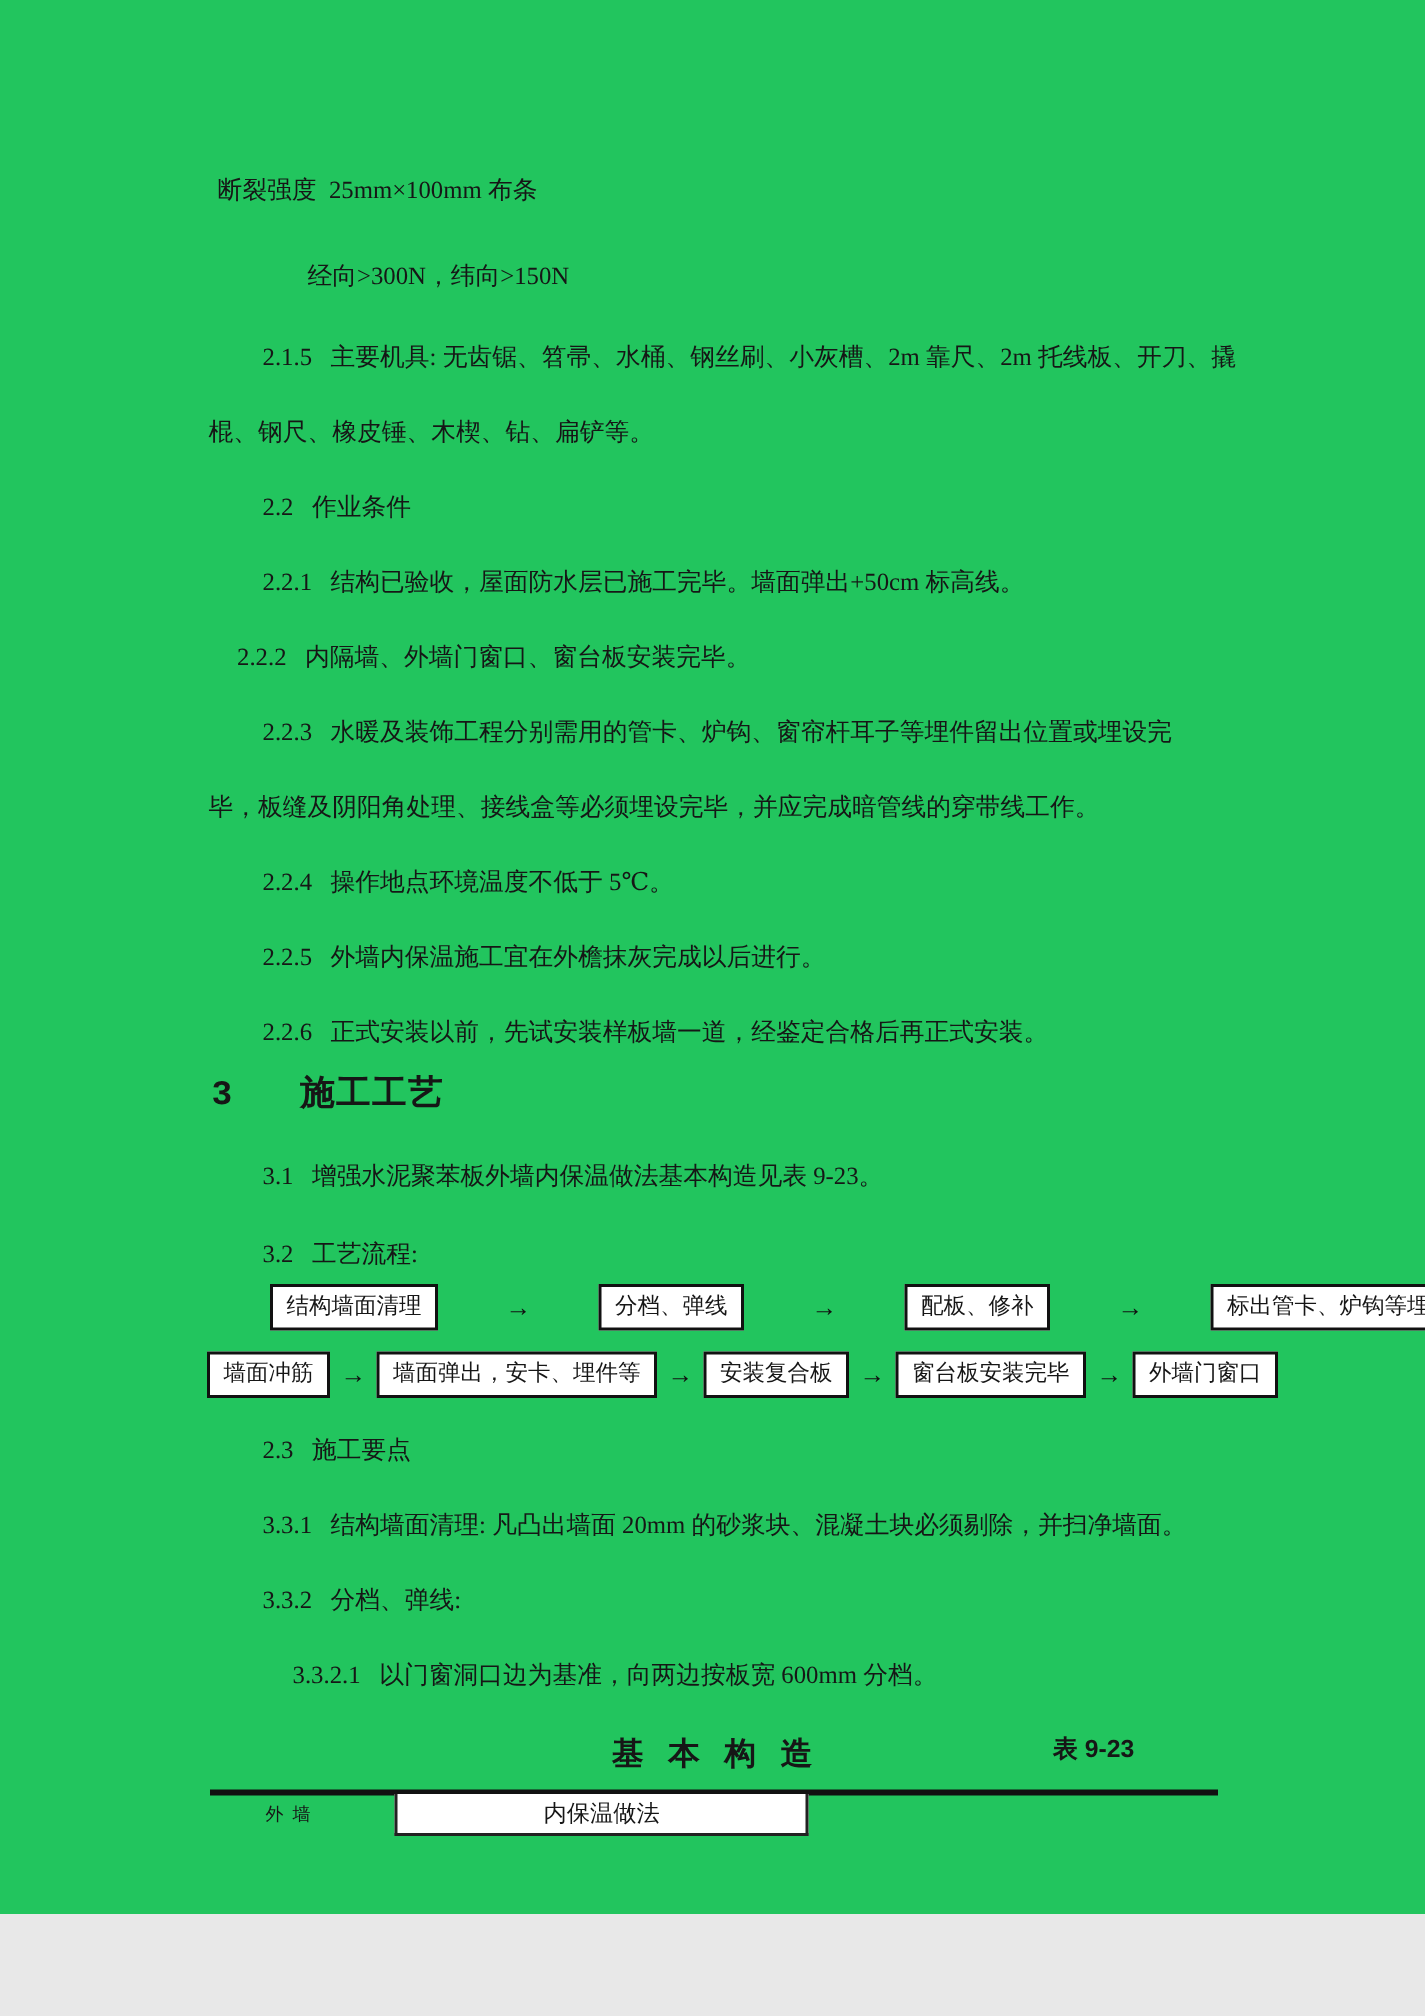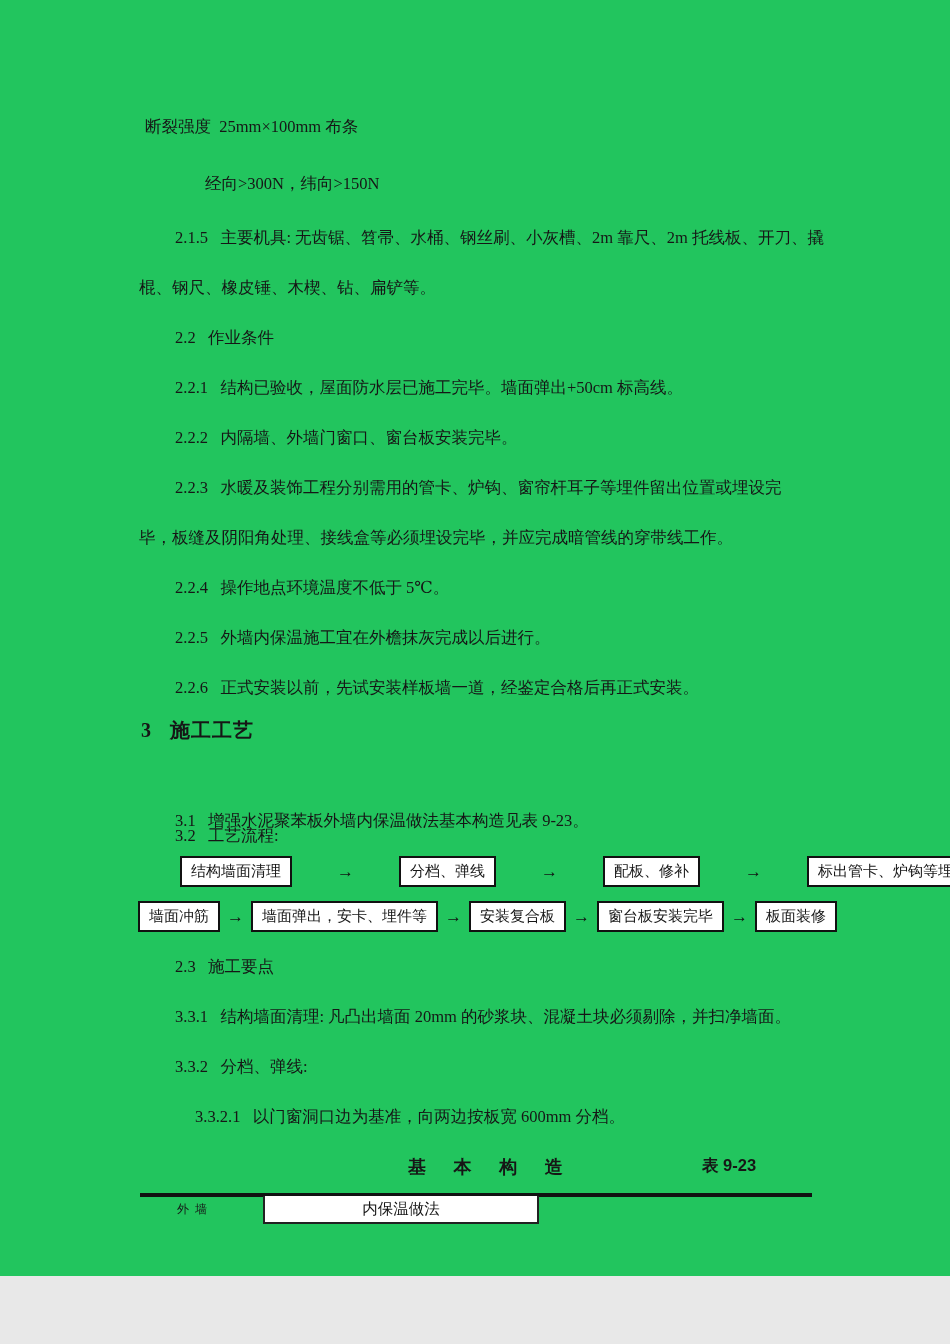--- a/index.html
+++ b/index.html
@@ -13,40 +13,40 @@
     color:#161616;
     overflow:hidden;
   }
   .line{
     position:absolute;
     white-space:pre;
     font-size:16.5px;
     line-height:24px;
   }
   .heading{
-    font-family:Liberation Serif, serif;
+    font-family:Liberation Mono, monospace;
     font-weight:bold;
-    font-size:20px;
+    font-size:23px;
     letter-spacing:1px;
   }
   
   .l0 {left:145px;top:115px;}
   .l1 {left:205px;top:172px;}
   .l2 {left:175px;top:226px;}
   .l3 {left:139px;top:276px;}
   .l4 {left:175px;top:326px;}
   .l5 {left:175px;top:376px;}
-  .l6 {left:175px;top:426px;}
+  .l6 {left:158px;top:426px;}
   .l7 {left:175px;top:476px;}
   .l8 {left:139px;top:526px;}
   .l9 {left:175px;top:576px;}
   .l10{left:175px;top:626px;}
   .l11{left:175px;top:676px;}
   .l12{left:141px;top:718px;}
-  .l13{left:175px;top:772px;margin-top:37px;}
+  .l13{left:175px;top:772px;}
   .l14{left:175px;top:824px;}
   .l15{left:175px;top:955px;}
   .l16{left:175px;top:1005px;}
   .l17{left:175px;top:1055px;}
   .l18{left:175px;top:1105px;margin-left:20px;}
 
   
   .flow-row{
     position:absolute;
     display:flex;
@@ -67,22 +67,22 @@
   .flow-arrow{
     font-size:17px;
     line-height:20px;
     padding:0 1px;
     color:#111;
   }
 
   
   .tbl-title{
     position:absolute;left:408px;top:1155px;
-    font-family:Liberation Mono, monospace;
-    font-weight:bold;font-size:18px;white-space:pre;letter-spacing:2px;
+    font-family:Liberation Serif, serif;
+    font-weight:bold;font-size:21px;white-space:pre;letter-spacing:2px;
   }
   .tbl-ref{
     position:absolute;left:702px;top:1155px;
     font-family:"Liberation Sans","DejaVu Sans",sans-serif;
     font-weight:bold;font-size:16.5px;white-space:pre;
   }
   .tbl-topline{
     position:absolute;left:140px;top:1193px;
     width:672px;height:4px;background:#111;
   }
@@ -132,21 +132,21 @@
     </div>
   <div class="flow-row flow-row-2">
       <div class="flow-box">墙面冲筋</div>
       <span class="flow-arrow">→</span>
       <div class="flow-box">墙面弹出，安卡、埋件等</div>
       <span class="flow-arrow">→</span>
       <div class="flow-box">安装复合板</div>
       <span class="flow-arrow">→</span>
       <div class="flow-box">窗台板安装完毕</div>
       <span class="flow-arrow">→</span>
-      <div class="flow-box">板面装修</div>
+      <div class="flow-box">外墙门窗口</div>
     </div>
 
   <div class="line l15">2.3   施工要点</div>
   <div class="line l16">3.3.1   结构墙面清理: 凡凸出墙面 20mm 的砂浆块、混凝土块必须剔除，并扫净墙面。</div>
   <div class="line l17">3.3.2   分档、弹线:</div>
   <div class="line l18">3.3.2.1   以门窗洞口边为基准，向两边按板宽 600mm 分档。</div>
 
   <div class="tbl-title">基  本  构  造</div>
   <div class="tbl-ref">表 9-23</div>
   <div class="tbl-topline"></div>

